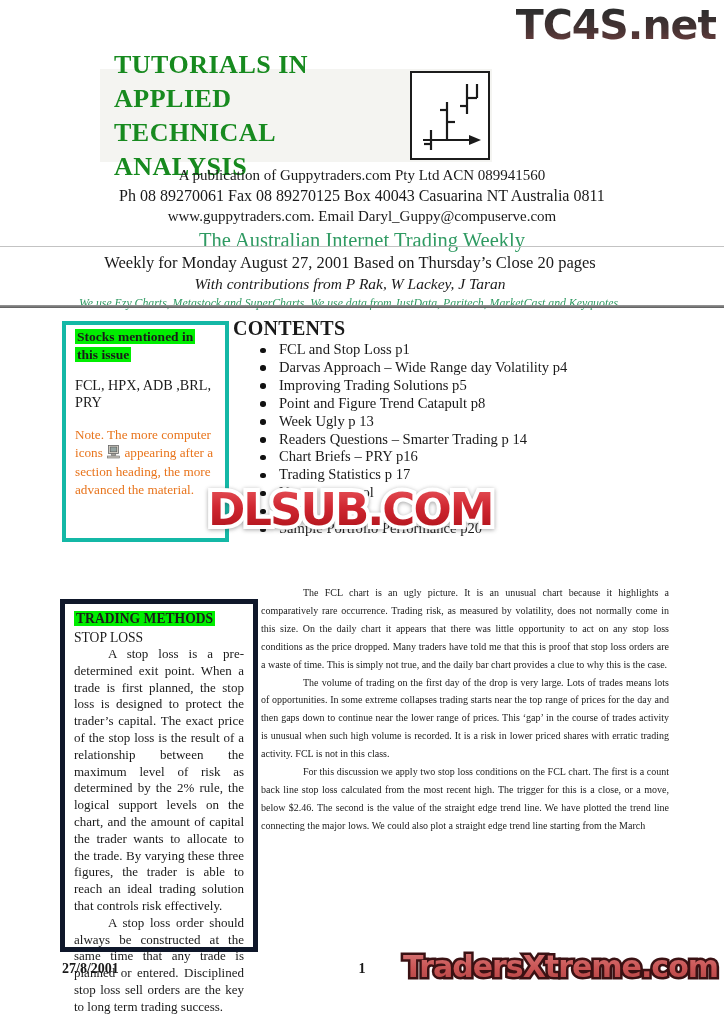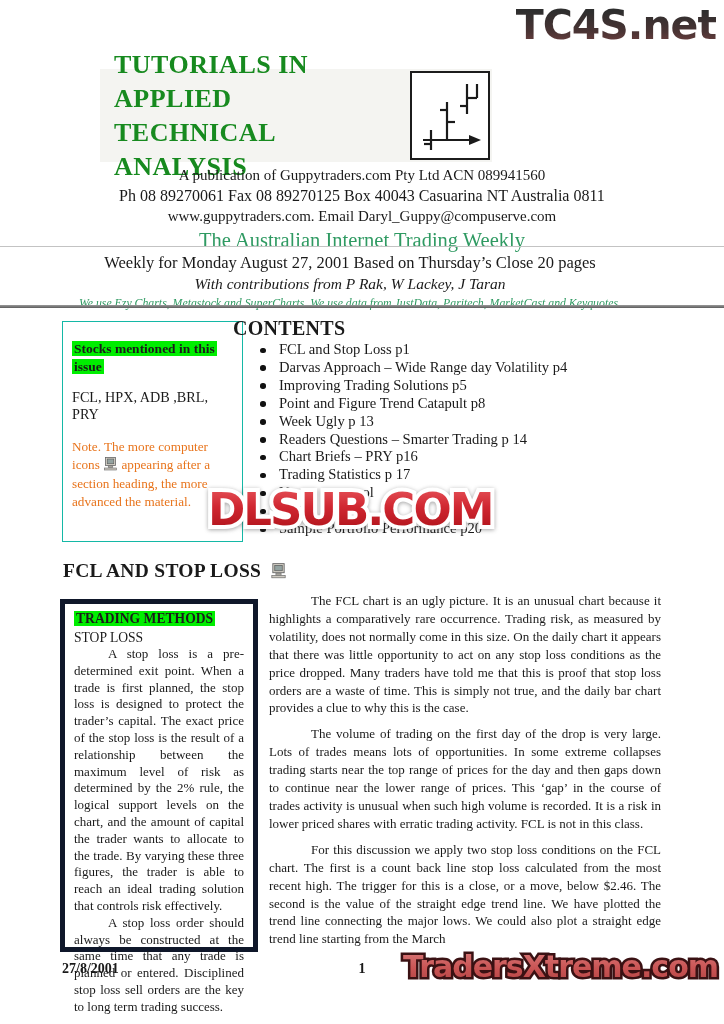--- a/index.html
+++ b/index.html
@@ -44,39 +44,39 @@
 
   .rule1{position:absolute;left:0;top:246px;width:724px;height:0;border-top:1px solid #c3c3c3;}
   .issueblock{position:absolute;left:0;top:253px;width:700px;text-align:center;}
   .issue1{font-size:16.5px;}
   .issue2{font-size:15.5px;font-style:italic;margin-top:2px;}
   .issue3{font-size:11.8px;font-style:italic;color:#2f9a62;margin-top:3px;}
   .rule2{position:absolute;left:0;top:305px;width:724px;height:3px;
          background:linear-gradient(180deg,#9a9a9a,#5c5c5c);}
 
   
-  .stocksbox{position:absolute;left:62px;top:321px;width:181px;height:221px;
-             border:1px solid #14b8a6;padding:18px 9px;box-sizing:border-box;}
+  .stocksbox{position:absolute;left:62px;top:321px;width:167px;height:221px;
+             border:4px solid #14b8a6;padding:3px 9px;box-sizing:border-box;}
   .hl{background:#00ee00;padding:0 2px;-webkit-box-decoration-break:clone;box-decoration-break:clone;}
   .stocks-head{font-weight:bold;font-size:13.5px;line-height:18px;}
   .stocks-line{font-size:14.2px;margin-top:13px;}
   .stocks-note{color:#e8741c;font-size:13.2px;line-height:17.5px;margin-top:15px;}
 
   
   .contents-head{position:absolute;left:233px;top:317px;font-size:20px;font-weight:bold;letter-spacing:.3px;}
   .contents-list{position:absolute;left:258px;top:341px;width:420px;list-style:none;margin:0;padding:0;}
   .contents-list li{position:relative;padding-left:21px;font-size:14.6px;line-height:17.9px;}
   .contents-list li .dot{position:absolute;left:2px;top:6.5px;width:5.5px;height:5.5px;
                          background:#111;border-radius:50%;}
 
   
   .art-head{position:absolute;left:63px;top:560px;font-size:19.5px;font-weight:bold;letter-spacing:.3px;}
   .art-head .cicon{margin-left:9px;}
   .maincol{position:absolute;left:261px;top:584px;width:408px;}
-  .maincol p{margin:8px;font-size:13px;line-height:17.9px;text-align:justify;text-indent:42px;}
+  .maincol p{margin:0;font-size:10px;line-height:17.9px;text-align:justify;text-indent:42px;}
 
   .methodsbox{position:absolute;left:60px;top:599px;width:198px;height:353px;
               border:5px solid #0f172a;padding:6px 9px;box-sizing:border-box;}
   .meth-head{font-weight:bold;font-size:13.6px;line-height:17px;}
   .meth-sub{font-size:13.6px;line-height:17px;margin-top:2px;}
   .methodsbox p{margin:0;font-size:13px;line-height:16.8px;text-align:justify;text-indent:34px;}
 
   
   .foot-date{position:absolute;left:62px;top:961px;font-size:14px;font-weight:bold;}
   .foot-page{position:absolute;left:0;top:961px;width:724px;text-align:center;
@@ -160,28 +160,20 @@
     <li><span class="dot"></span><span>N     ol</span></li>
     <li><span class="dot"></span><span>      p</span></li>
     <li><span class="dot"></span><span>Sample Portfolio Performance p20</span></li>
   </ul>
 
   <div class="dlsub">
     <span class="outline">DLSUB.COM</span>
     <span class="fill">DLSUB.COM</span>
   </div>
 
-  <div class="art-head">
-    <span>FCL AND STOP LOSS</span><span class="cicon"><svg width="17" height="16" viewBox="0 0 15 14" aria-hidden="true">
-          <rect x="2.5" y="0.5" width="10" height="8" fill="#d6d2c8" stroke="#666" stroke-width="0.8"></rect>
-          <rect x="4.2" y="2" width="6.6" height="4.8" fill="#93a2a0" stroke="#555" stroke-width="0.6"></rect>
-          <rect x="5.2" y="9" width="4.6" height="1.6" fill="#b8b4aa" stroke="#666" stroke-width="0.5"></rect>
-          <rect x="1.6" y="11" width="11.8" height="2" fill="#cfcbc2" stroke="#666" stroke-width="0.6"></rect>
-        </svg></span>
-  </div>
 
   <div class="methodsbox">
     <div class="meth-head">
       <span class="hl">TRADING METHODS</span>
     </div>
     <div class="meth-sub">STOP LOSS</div>
     <p>A stop loss is a pre-determined exit point. When a trade is first planned, the stop loss is designed to protect the trader’s capital. The exact price of the stop loss is the result of a relationship between the maximum level of risk as determined by the 2% rule, the logical support levels on the chart, and the amount of capital the trader wants to allocate to the trade. By varying these three figures, the trader is able to reach an ideal trading solution that controls risk effectively.</p>
     <p>A stop loss order should always be constructed at the same time that any trade  is planned or entered. Disciplined stop loss sell orders are the key to long term trading success.</p>
   </div>
 

